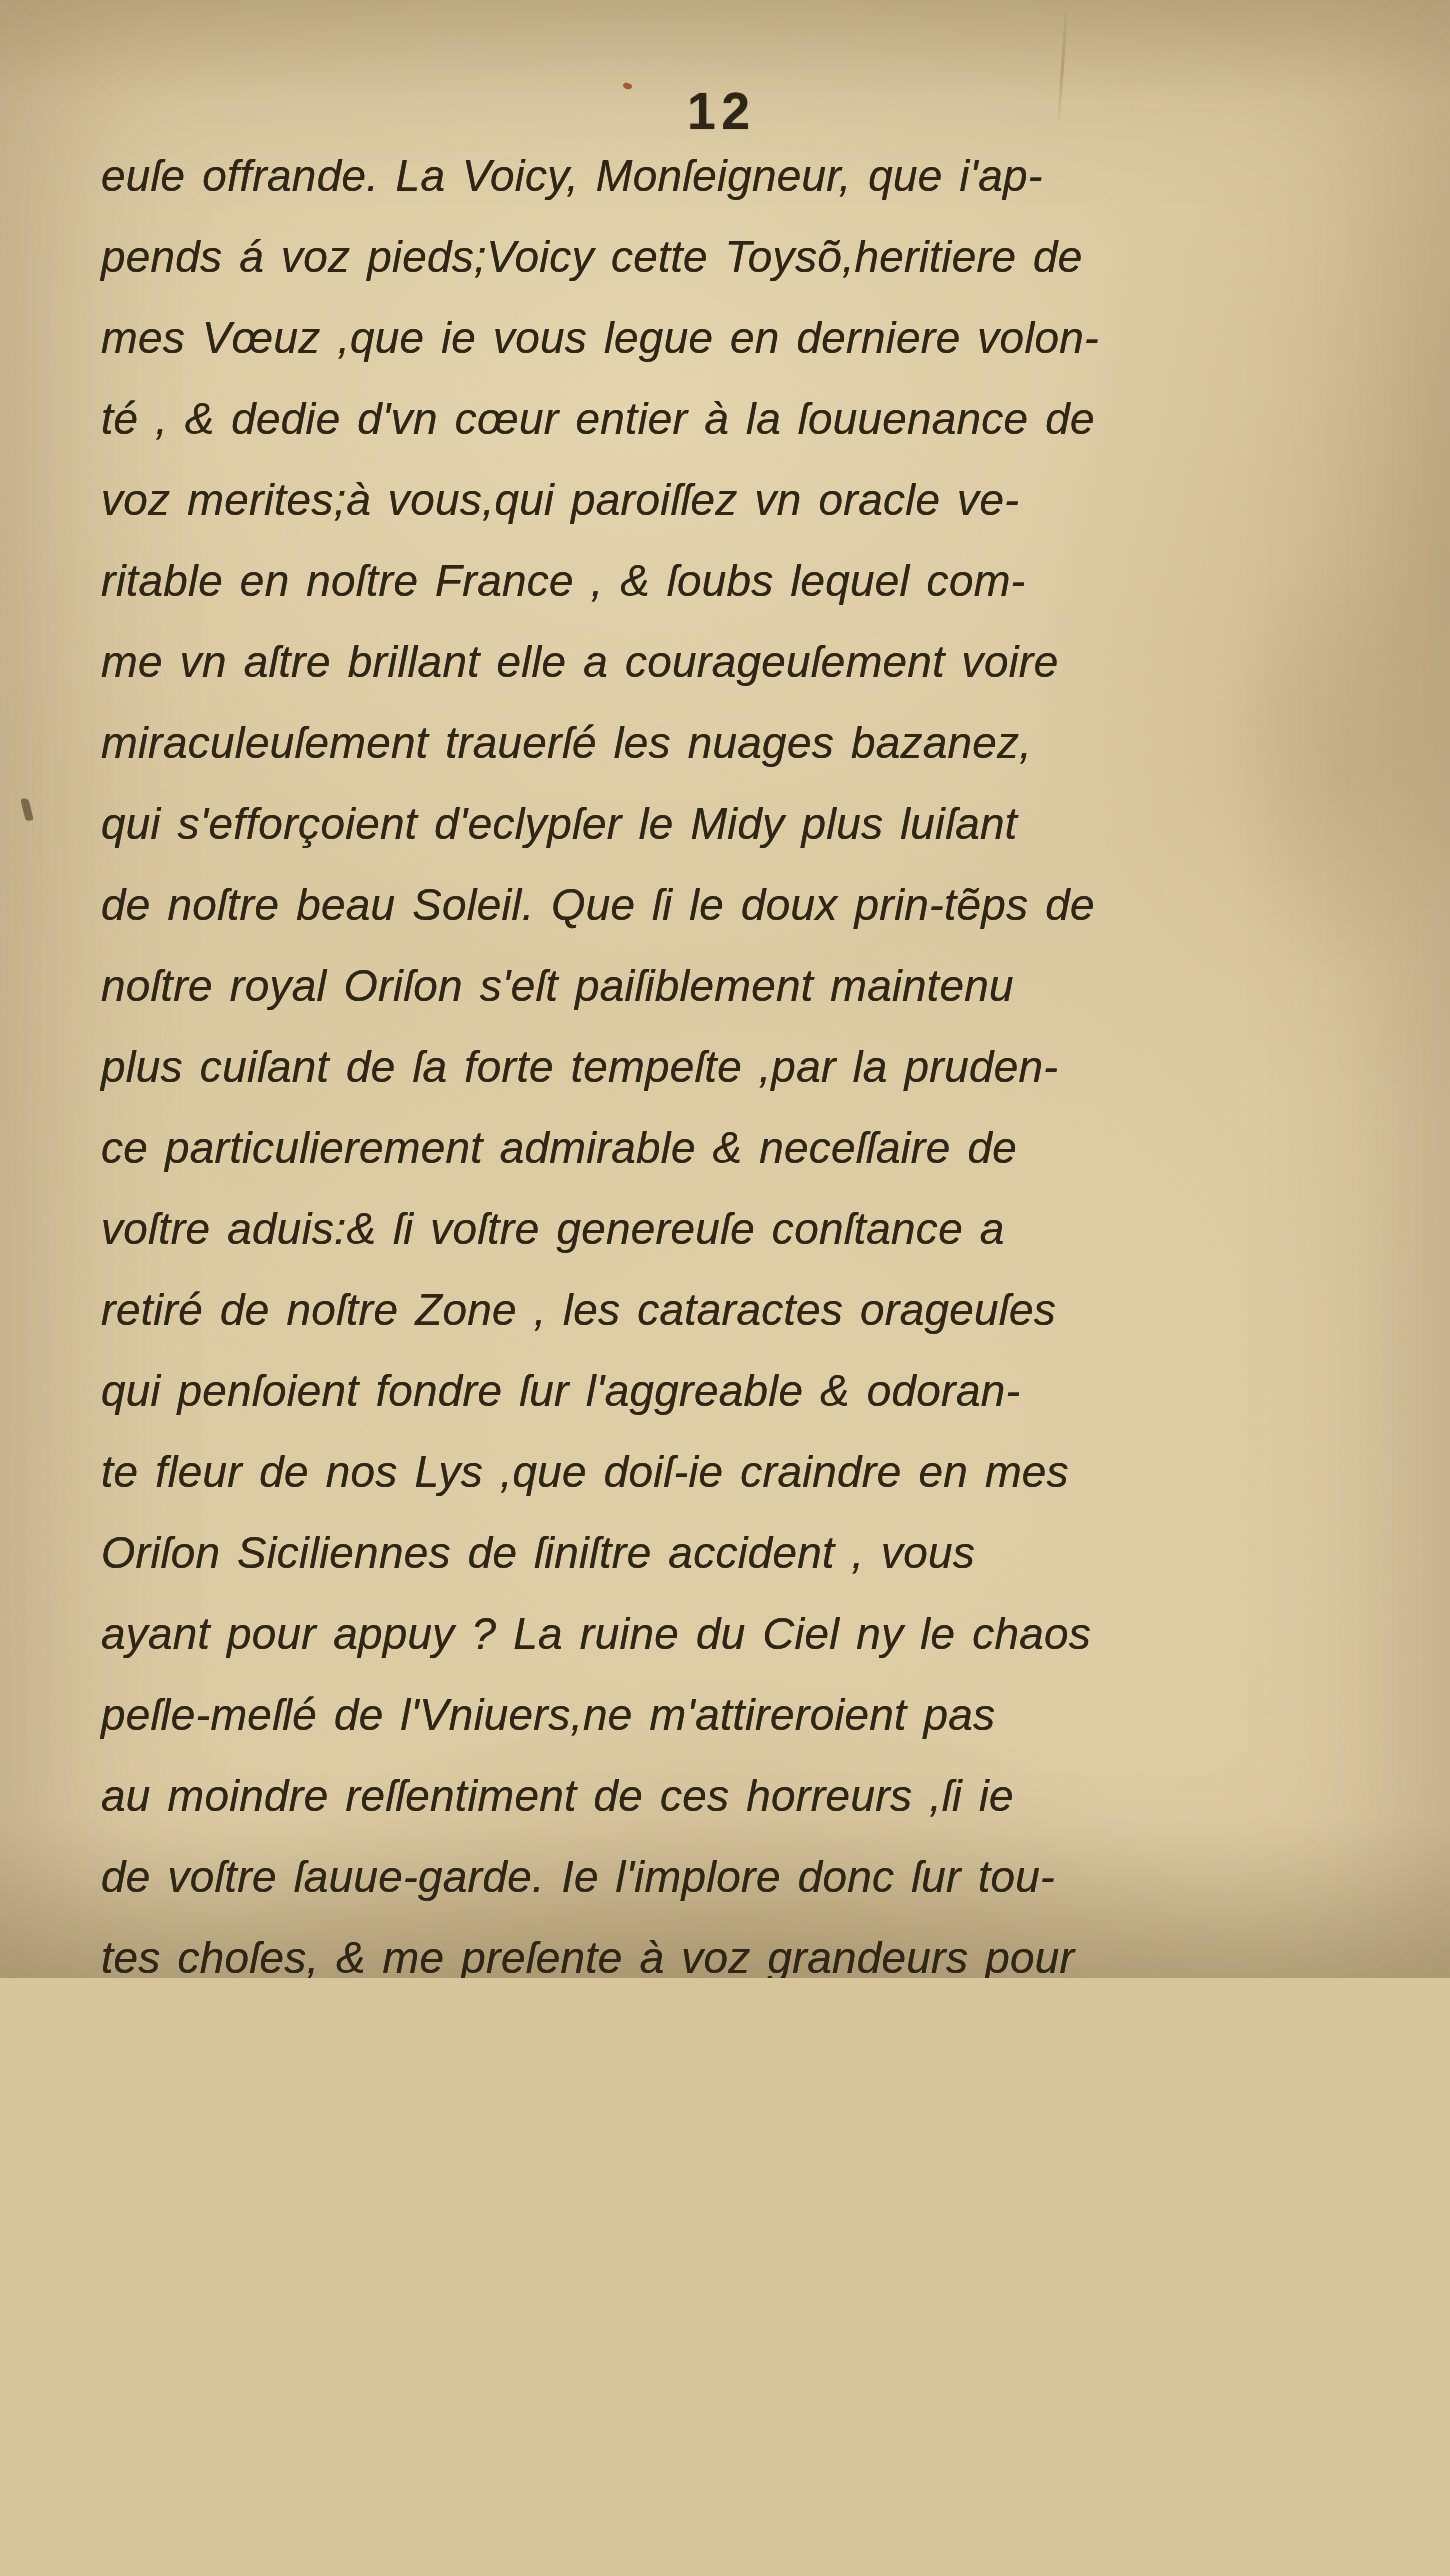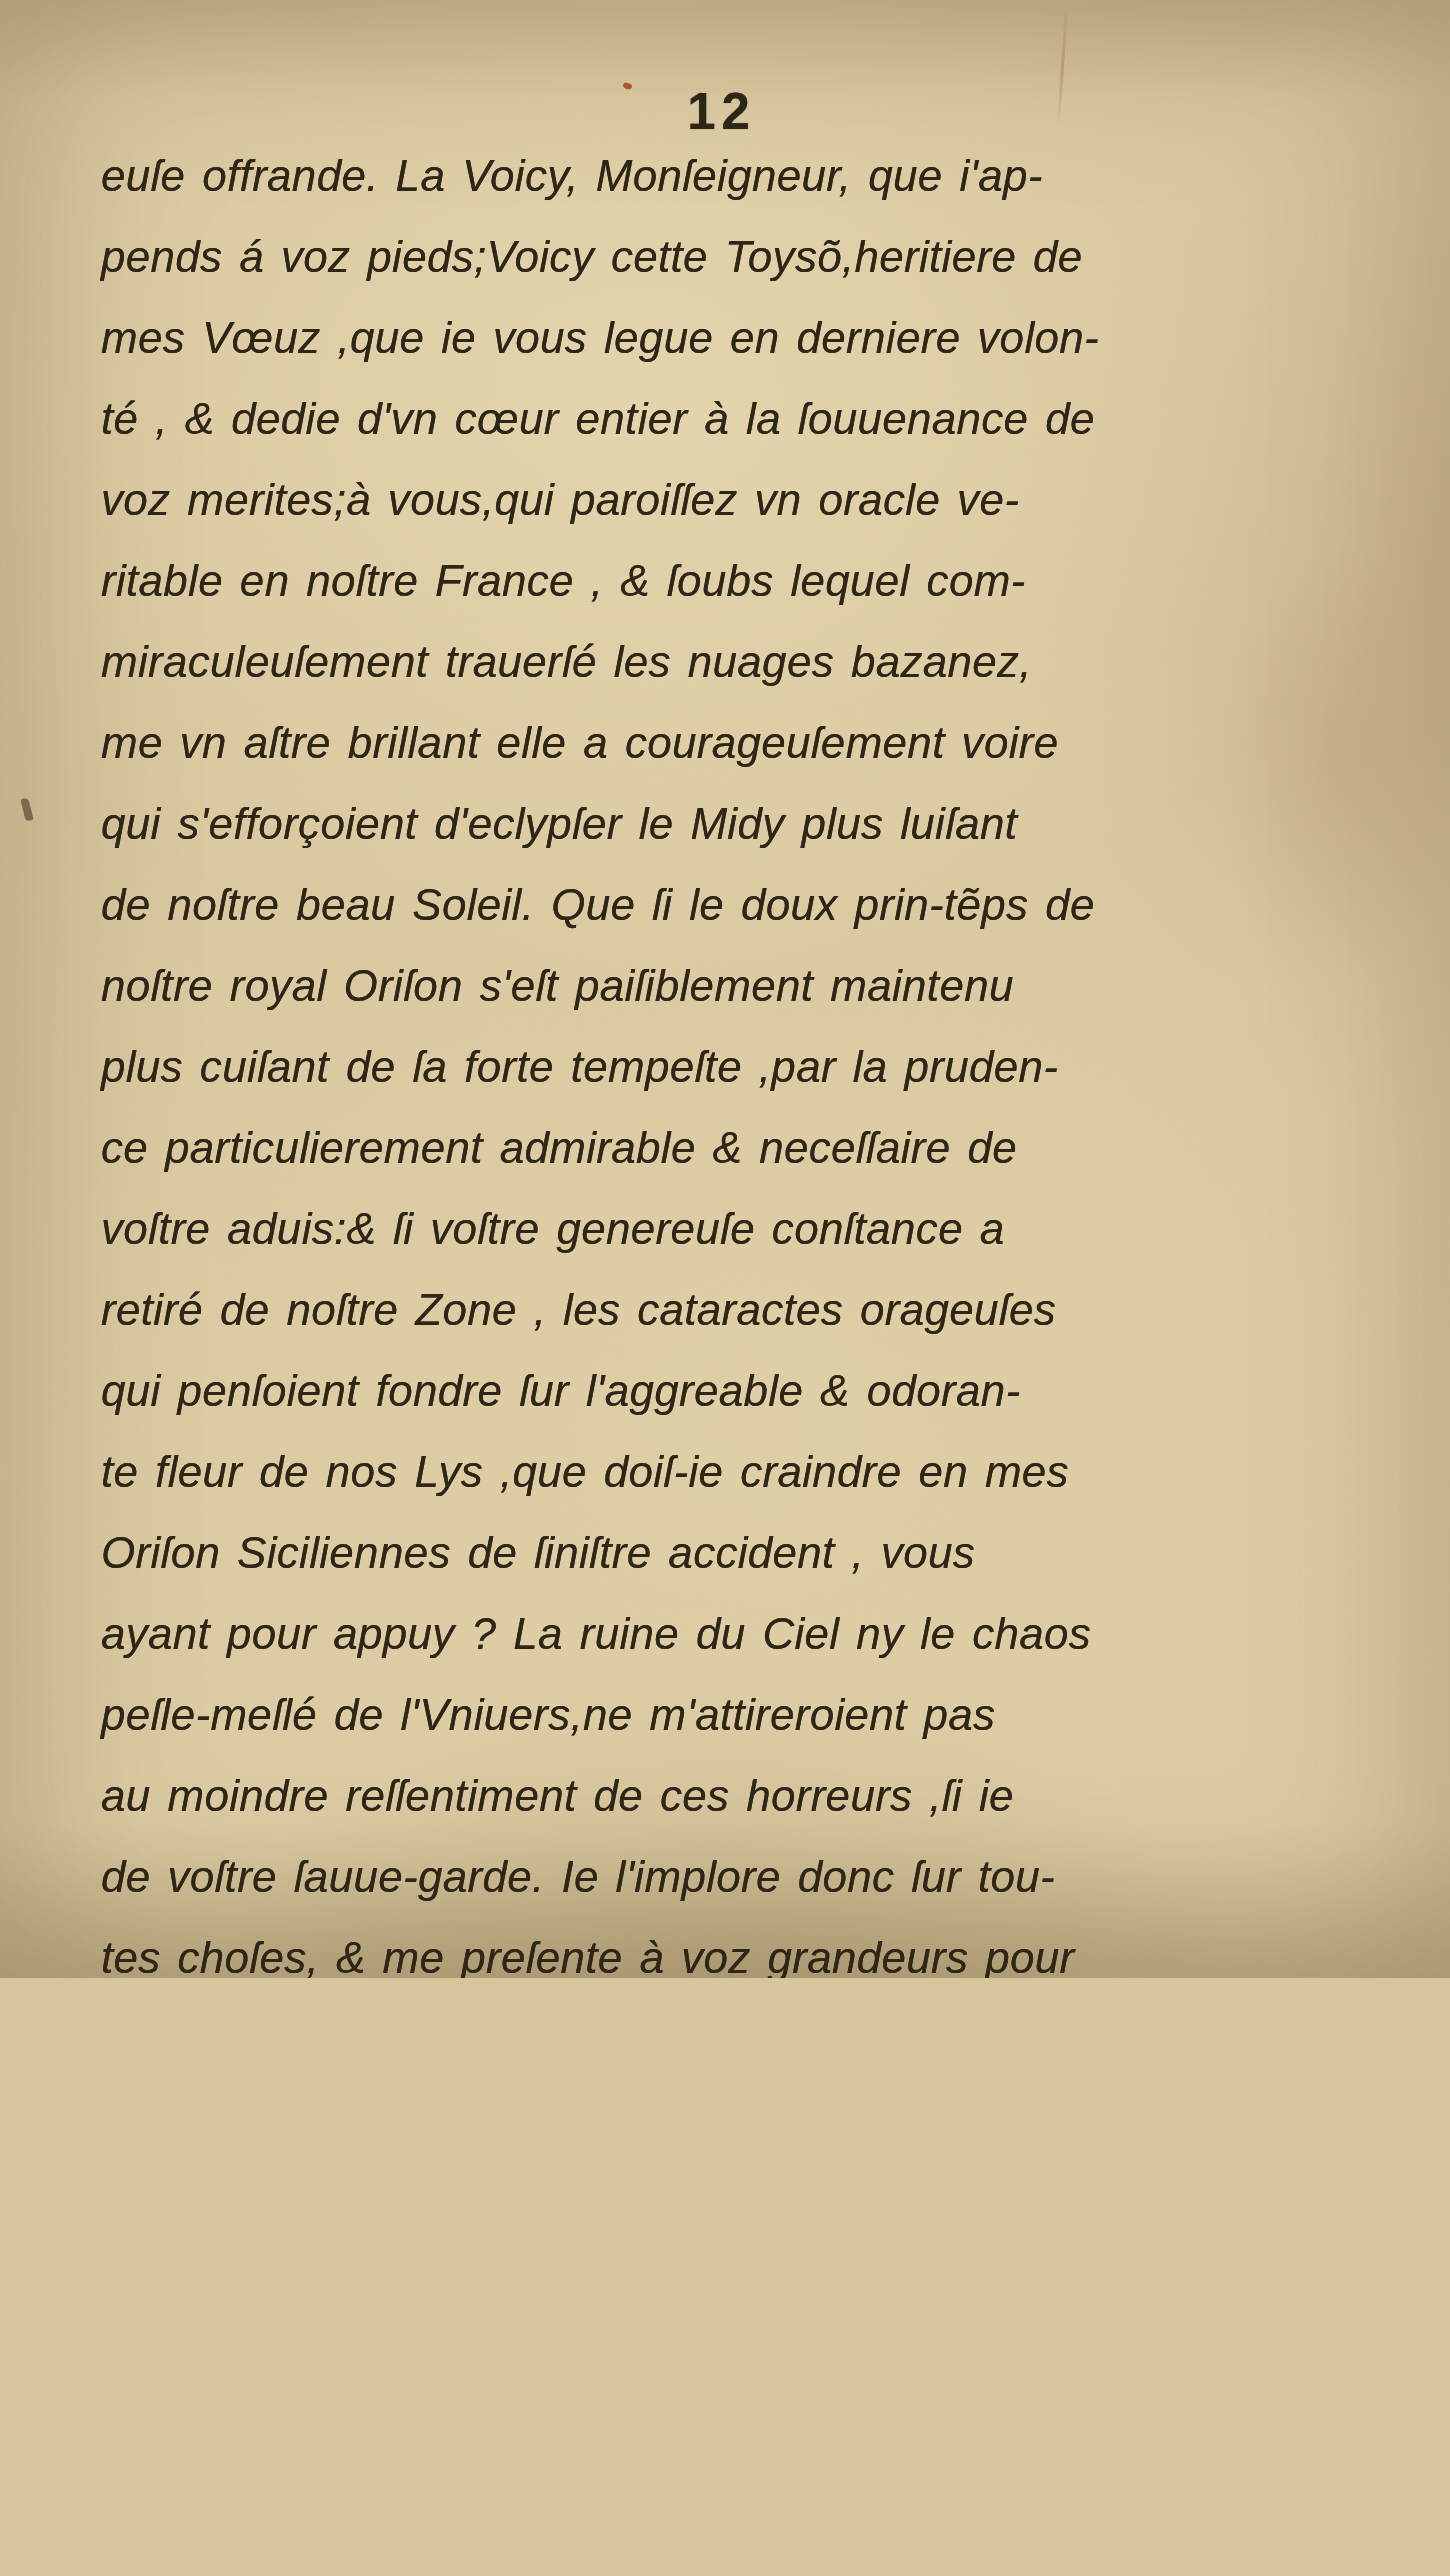--- a/index.html
+++ b/index.html
@@ -102,22 +102,22 @@
 
   <div class="folio">12</div>
 
   <div class="text-block">
     <div class="line">euſe offrande. La Voicy, Monſeigneur, que i'ap-</div>
     <div class="line">pends á voz pieds;Voicy cette Toysõ,heritiere de</div>
     <div class="line">mes Vœuz ,que ie vous legue en derniere volon-</div>
     <div class="line">té , &amp; dedie d'vn cœur entier à la ſouuenance de</div>
     <div class="line">voz merites;à vous,qui paroiſſez vn oracle ve-</div>
     <div class="line">ritable en noſtre France , &amp; ſoubs lequel com-</div>
+    <div class="line">me vn aſtre brillant elle a courageuſement voire</div>
     <div class="line">miraculeuſement trauerſé les nuages bazanez,</div>
-    <div class="line">me vn aſtre brillant elle a courageuſement voire</div>
     <div class="line">qui s'efforçoient d'eclypſer le Midy plus luiſant</div>
     <div class="line">de noſtre beau Soleil. Que ſi le doux prin-tẽps de</div>
     <div class="line">noſtre royal Oriſon s'eſt paiſiblement maintenu</div>
     <div class="line">plus cuiſant de ſa forte tempeſte ,par la pruden-</div>
     <div class="line">ce particulierement admirable &amp; neceſſaire de</div>
     <div class="line">voſtre aduis:&amp; ſi voſtre genereuſe conſtance a</div>
     <div class="line">retiré de noſtre Zone , les cataractes orageuſes</div>
     <div class="line">qui penſoient fondre ſur l'aggreable &amp; odoran-</div>
     <div class="line">te fleur de nos Lys ,que doiſ-ie craindre en mes</div>
     <div class="line">Oriſon Siciliennes de ſiniſtre accident , vous</div>

